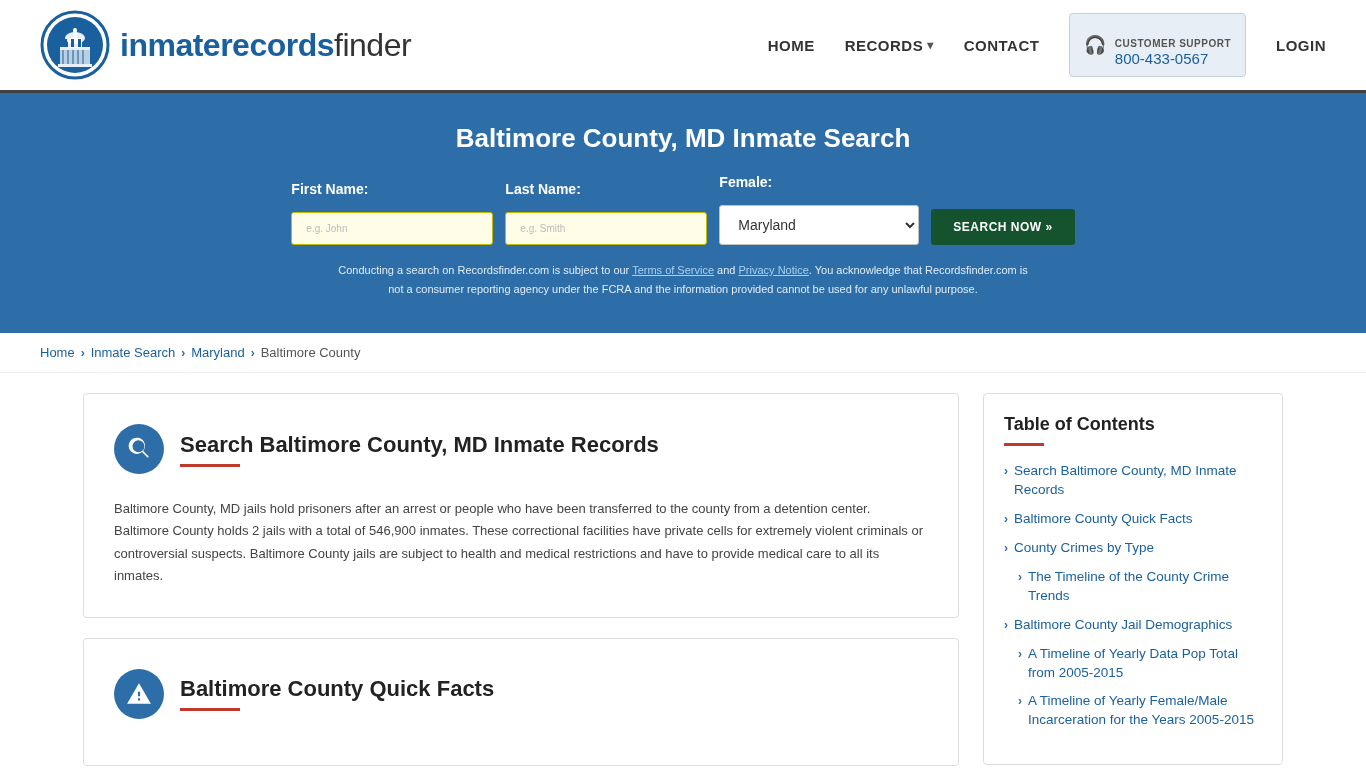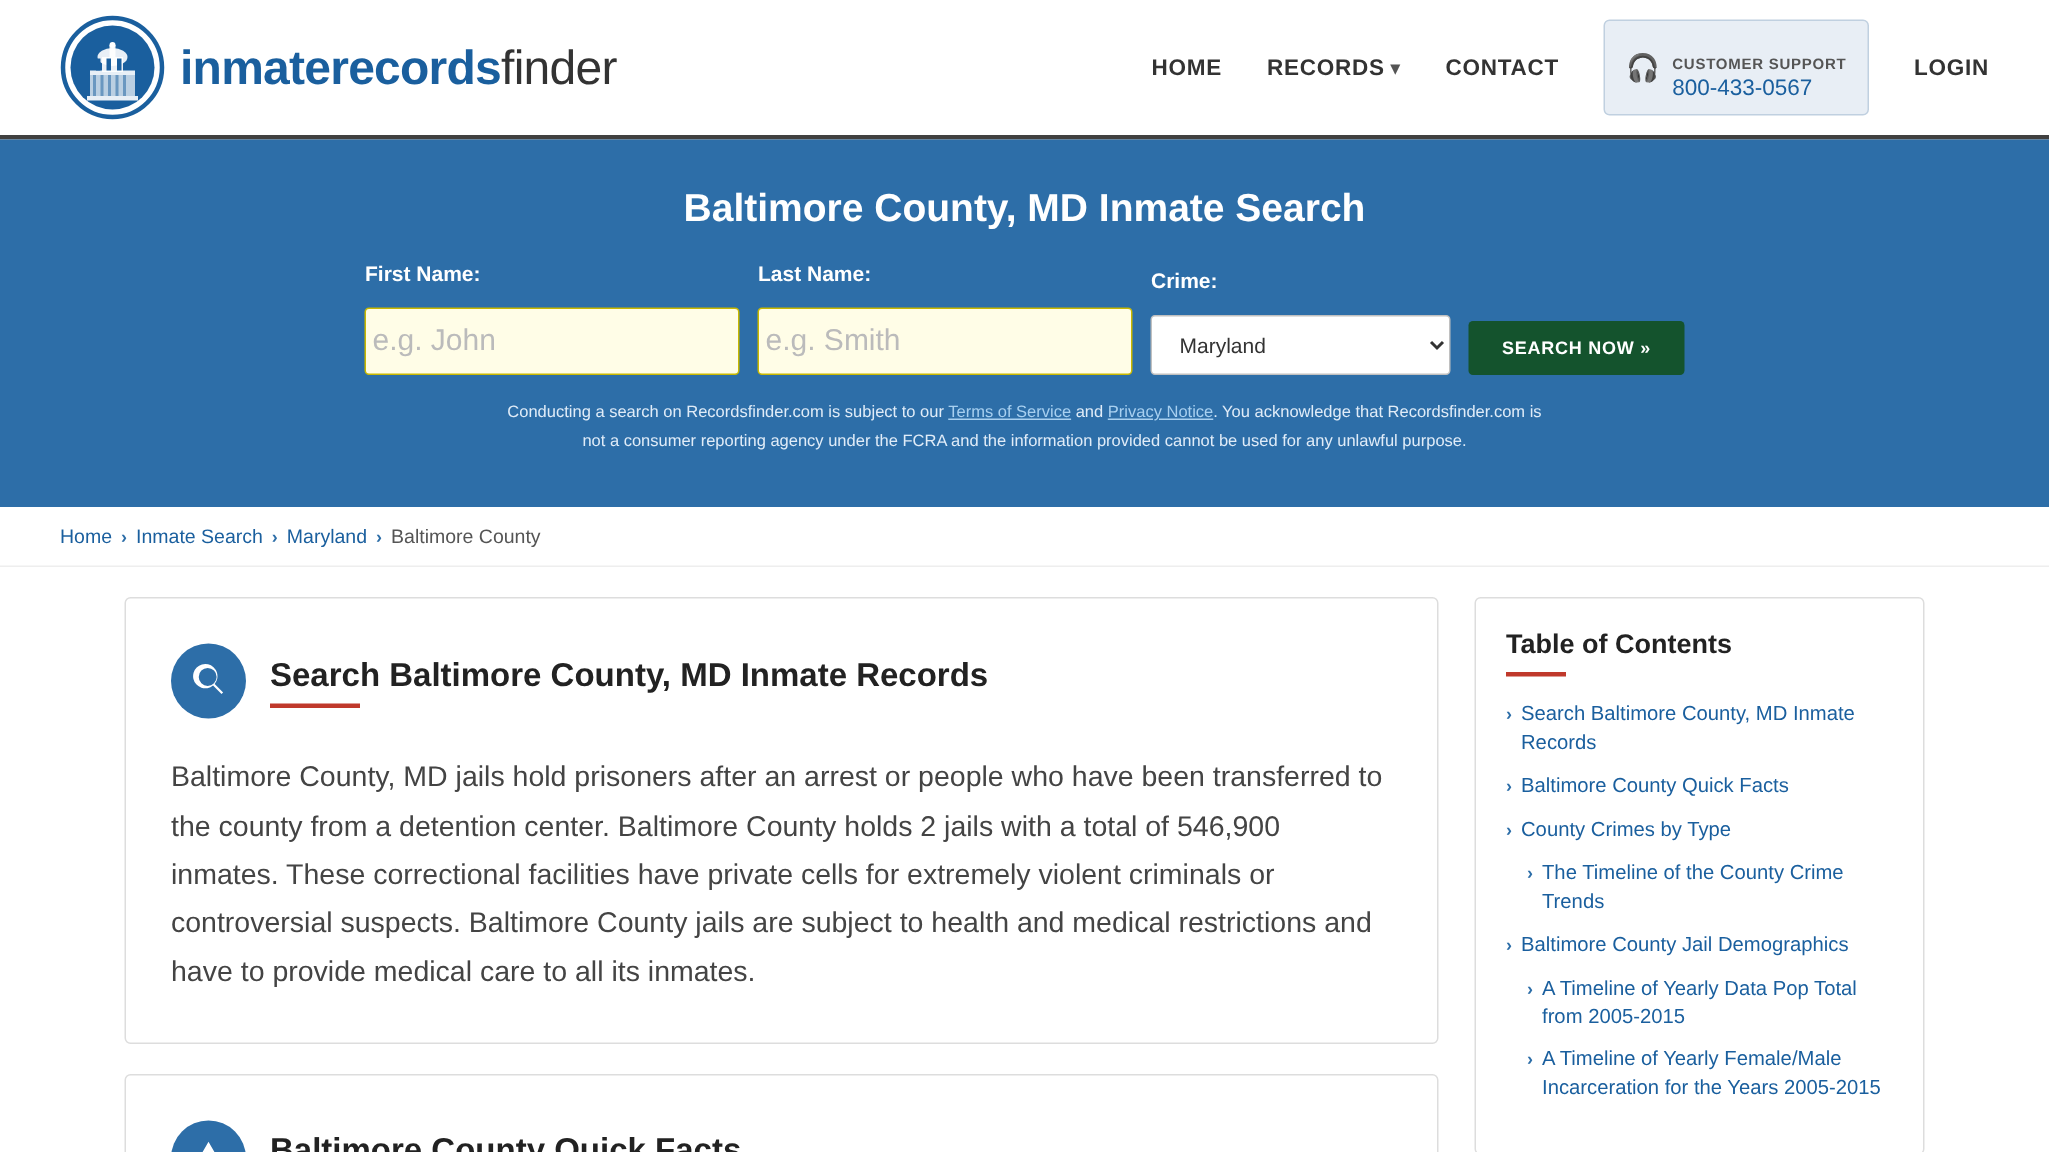--- a/index.html
+++ b/index.html
@@ -100,24 +100,24 @@
     .form-label {
       color: #ffffff;
       font-size: 14px;
       font-weight: 600;
       margin-bottom: 15px;
     }
     .form-input {
       background: #fffde7;
       border: 1px solid #c8b800;
       border-radius: 3px;
-      padding: 10px 4px;
-      font-size: 20px;
+      padding: 10px 14px;
+      font-size: 10px;
       color: #999;
-      width: 250px;
+      width: 202px;
       outline: none;
     }
     .form-input::placeholder { color: #bbb; }
     .state-select {
       background: #fff;
       border: 1px solid #c0c0c0;
       border-radius: 3px;
       padding: 10px 14px;
       font-size: 14px;
       color: #333;
@@ -212,21 +212,21 @@
       font-weight: 700;
       color: #222;
     }
     .section-title-underline {
       width: 60px;
       height: 3px;
       background: #c0392b;
       margin-top: 6px;
     }
     .section-body {
-      font-size: 19px;
+      font-size: 13px;
       color: #444;
       line-height: 1.7;
       margin-top: 24px;
     }
 
     
     .sidebar-right {
       width: 300px;
       flex-shrink: 0;
     }
@@ -326,21 +326,21 @@
   <div class="search-form">
     <div class="form-group">
       <label class="form-label">First Name:</label>
       <input class="form-input" type="text" placeholder="e.g. John" style="">
     </div>
     <div class="form-group">
       <label class="form-label">Last Name:</label>
       <input class="form-input" type="text" placeholder="e.g. Smith" style="">
     </div>
     <div class="form-group">
-      <label class="form-label">Crime:</label>
+      <label class="form-label">Female:</label>
       <select class="state-select" id="state-select"><option value="Alabama">Alabama</option><option value="Alaska">Alaska</option><option value="Arizona">Arizona</option><option value="Arkansas">Arkansas</option><option value="California">California</option><option value="Colorado">Colorado</option><option value="Connecticut">Connecticut</option><option value="Delaware">Delaware</option><option value="Florida">Florida</option><option value="Georgia">Georgia</option><option value="Hawaii">Hawaii</option><option value="Idaho">Idaho</option><option value="Illinois">Illinois</option><option value="Indiana">Indiana</option><option value="Iowa">Iowa</option><option value="Kansas">Kansas</option><option value="Kentucky">Kentucky</option><option value="Louisiana">Louisiana</option><option value="Maine">Maine</option><option value="Maryland" selected="">Maryland</option><option value="Massachusetts">Massachusetts</option><option value="Michigan">Michigan</option><option value="Minnesota">Minnesota</option><option value="Mississippi">Mississippi</option><option value="Missouri">Missouri</option><option value="Montana">Montana</option><option value="Nebraska">Nebraska</option><option value="Nevada">Nevada</option><option value="New Hampshire">New Hampshire</option><option value="New Jersey">New Jersey</option><option value="New Mexico">New Mexico</option><option value="New York">New York</option><option value="North Carolina">North Carolina</option><option value="North Dakota">North Dakota</option><option value="Ohio">Ohio</option><option value="Oklahoma">Oklahoma</option><option value="Oregon">Oregon</option><option value="Pennsylvania">Pennsylvania</option><option value="Rhode Island">Rhode Island</option><option value="South Carolina">South Carolina</option><option value="South Dakota">South Dakota</option><option value="Tennessee">Tennessee</option><option value="Texas">Texas</option><option value="Utah">Utah</option><option value="Vermont">Vermont</option><option value="Virginia">Virginia</option><option value="Washington">Washington</option><option value="West Virginia">West Virginia</option><option value="Wisconsin">Wisconsin</option><option value="Wyoming">Wyoming</option></select>
     </div>
     <button class="search-btn">SEARCH NOW »</button>
   </div>
   <p class="hero-disclaimer">
     Conducting a search on Recordsfinder.com is subject to our <a>Terms of Service</a> and <a>Privacy Notice</a>. You acknowledge that Recordsfinder.com is not a consumer reporting agency under the FCRA and the information provided cannot be used for any unlawful purpose.
   </p>
 </section>
 
 <div class="breadcrumb">

